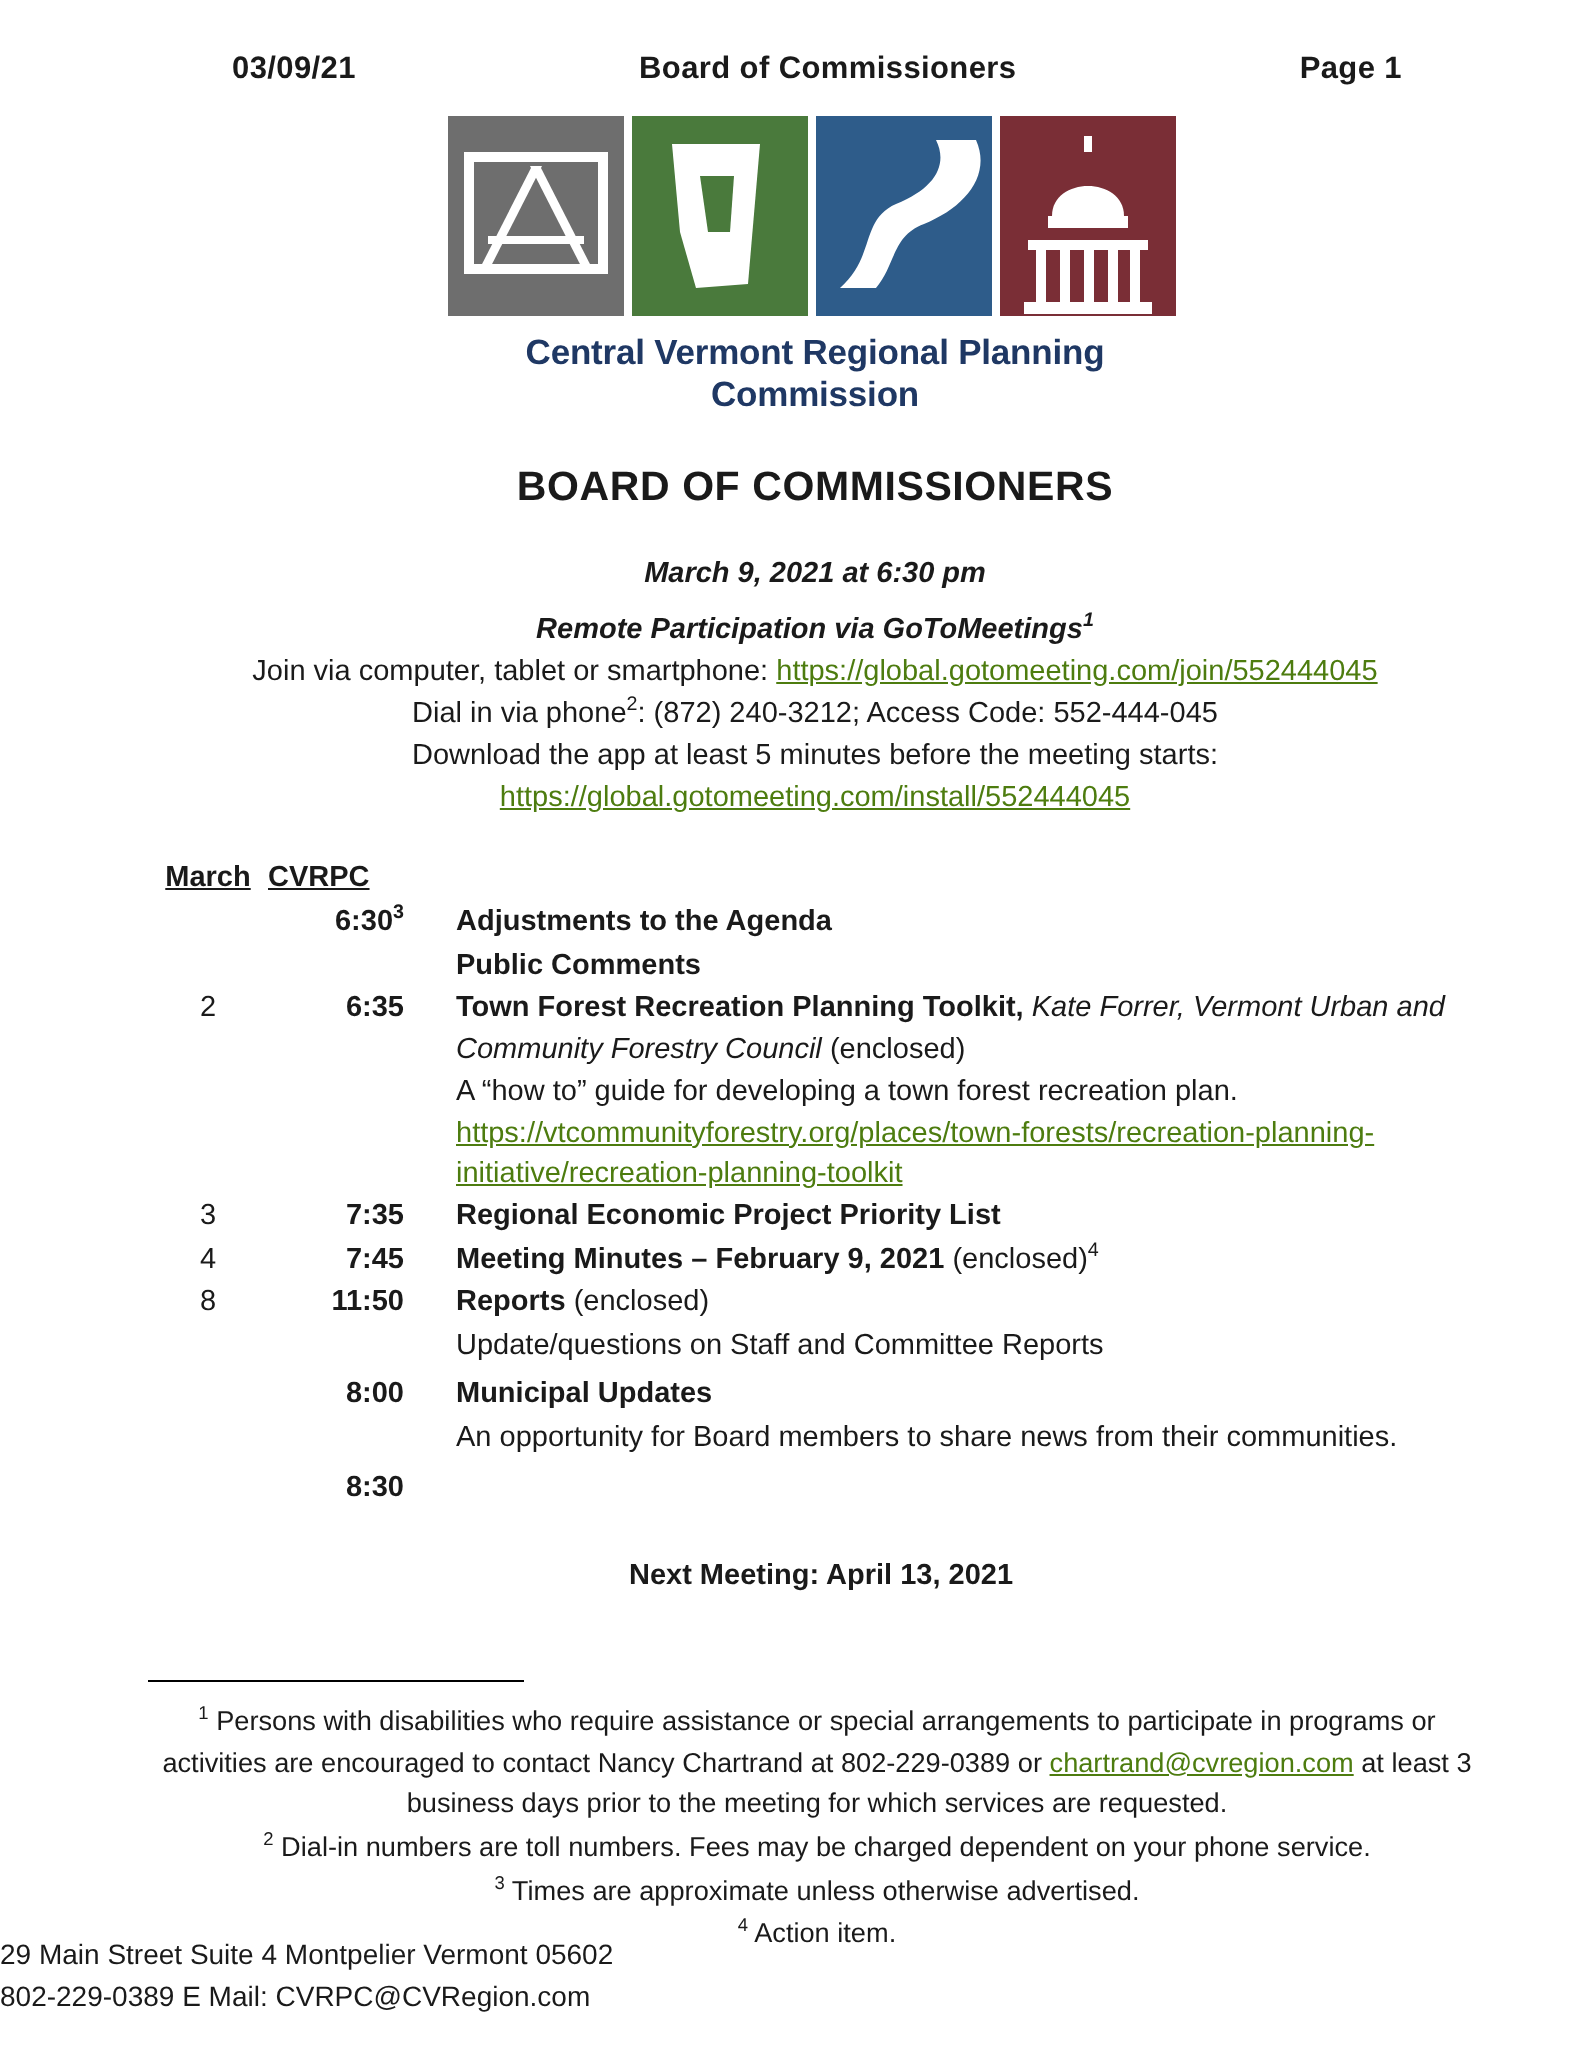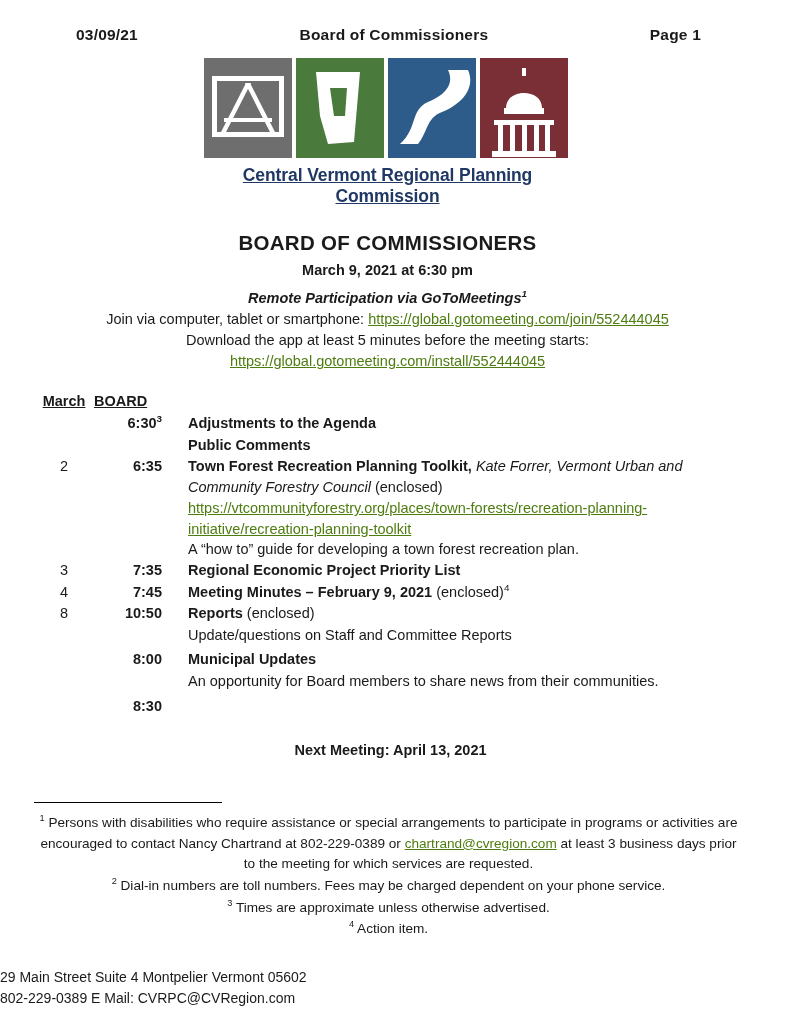--- a/index.html
+++ b/index.html
@@ -12,21 +12,21 @@
     height: 1024px;
     font-family: "Liberation Sans", sans-serif;
     color: #1a1a1a;
     position: relative;
     overflow: hidden;
   }
   .page {
     width: 791px;
     height: 1024px;
     box-sizing: border-box;
-    padding: 26px 48px 0 32px;
+    padding: 26px 48px 0 72px;
     position: relative;
   }
 
   
   .header-row {
     display: flex;
     align-items: baseline;
     justify-content: space-between;
     font-weight: bold;
     font-size: 15.5px;
@@ -46,36 +46,36 @@
   .logo {
     width: 368px;
   }
   .logo-name {
     text-align: center;
     font-weight: bold;
     font-size: 17.5px;
     color: #1F3864;
     letter-spacing: -0.1px;
     margin-top: 3px;
-    text-decoration: underline;
   }
 
   
   .doc-title {
     text-align: center;
     font-weight: bold;
     font-size: 20.5px;
     letter-spacing: 0.3px;
     margin-top: 24px;
   }
   .doc-sub1 {
     text-align: center;
     font-weight: bold;
     font-size: 14.5px;
-    margin-top: 7px;
+    margin-top: 23px;
+    font-style: italic;
   }
   .doc-sub2 {
     text-align: center;
     font-weight: bold;
     font-style: italic;
     font-size: 14.5px;
     margin-top: 12px;
   }
   .doc-line {
     text-align: center;
@@ -229,29 +229,32 @@
 
   <div class="doc-title">BOARD OF COMMISSIONERS</div>
   <div class="doc-sub1">March 9, 2021 at 6:30 pm</div>
   <div class="doc-sub2">
     <span>Remote Participation via GoToMeetings</span><sup>1</sup>
   </div>
 
   <div class="doc-line">
     <span>Join via computer, tablet or smartphone: </span><a class="link" href="#">https://global.gotomeeting.com/join/552444045</a>
   </div>
+  <div class="doc-line">
+    <span>Dial in via phone</span><sup>2</sup><span>: (872) 240-3212; Access Code: 552-444-045</span>
+  </div>
   <div class="doc-line">Download the app at least 5 minutes before the meeting starts:</div>
   <div class="doc-line">
     <a class="link" href="#">https://global.gotomeeting.com/install/552444045</a>
   </div>
 
   <div class="agenda">
     <div class="agenda-head">
       <div class="col-page"><span>March</span></div>
-      <div class="col-time"><span>BOARD</span></div>
+      <div class="col-time"><span>CVRPC</span></div>
       <div class="col-body"></div>
     </div>
 
     <div class="arow">
       <div class="col-page"></div>
       <div class="col-time"><b><span>6:30</span><sup>3</sup></b></div>
       <div class="col-body"><b>Adjustments to the Agenda</b></div>
     </div>
 
     <div class="arow">
@@ -263,43 +266,43 @@
     <div class="arow">
       <div class="col-page">2</div>
       <div class="col-time"><b>6:35</b></div>
       <div class="col-body">
         <b>Town Forest Recreation Planning Toolkit, </b><i>Kate Forrer, Vermont Urban and Community Forestry Council</i><span> (enclosed)</span>
       </div>
     </div>
     <div class="sub-line">
       <div class="col-page"></div>
         <div class="col-time"></div>
+      <div class="col-body">A “how to” guide for developing a town forest recreation plan.</div>
+    </div>
+    <div class="sub-line">
+      <div class="col-page"></div>
+        <div class="col-time"></div>
       <div class="col-body"><a class="link" href="#">https://vtcommunityforestry.org/places/town-forests/recreation-planning-initiative/recreation-planning-toolkit</a></div>
-    </div>
-    <div class="sub-line">
-      <div class="col-page"></div>
-        <div class="col-time"></div>
-      <div class="col-body">A “how to” guide for developing a town forest recreation plan.</div>
     </div>
 
     <div class="arow">
       <div class="col-page">3</div>
       <div class="col-time"><b>7:35</b></div>
       <div class="col-body"><b>Regional Economic Project Priority List</b></div>
     </div>
 
     <div class="arow">
       <div class="col-page">4</div>
       <div class="col-time"><b>7:45</b></div>
       <div class="col-body"><b>Meeting Minutes – February 9, 2021</b><span> (enclosed)</span><sup>4</sup></div>
     </div>
 
     <div class="arow">
       <div class="col-page">8</div>
-      <div class="col-time"><b>10:50</b></div>
+      <div class="col-time"><b>11:50</b></div>
       <div class="col-body"><b>Reports</b><span> (enclosed)</span></div>
     </div>
     <div class="sub-line">
       <div class="col-page"></div>
         <div class="col-time"></div>
       <div class="col-body">Update/questions on Staff and Committee Reports</div>
     </div>
 
     <div class="arow" style="margin-top:4px;">
       <div class="col-page"></div>

